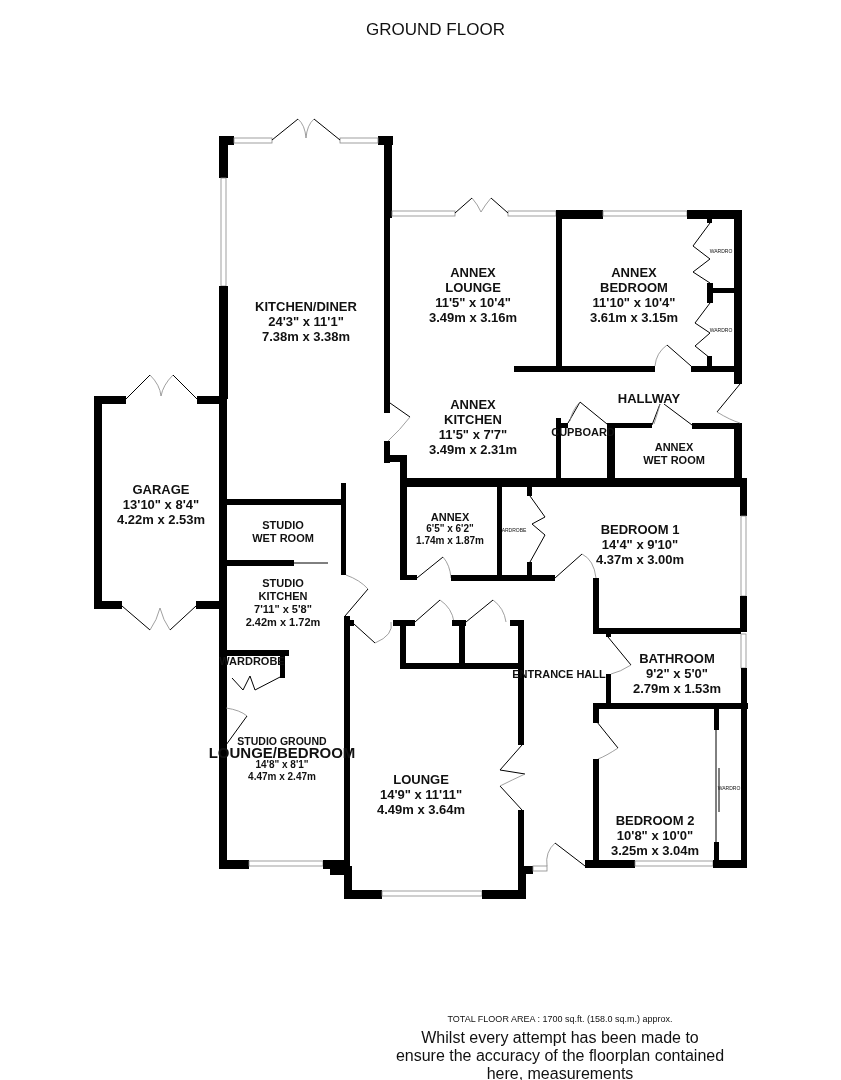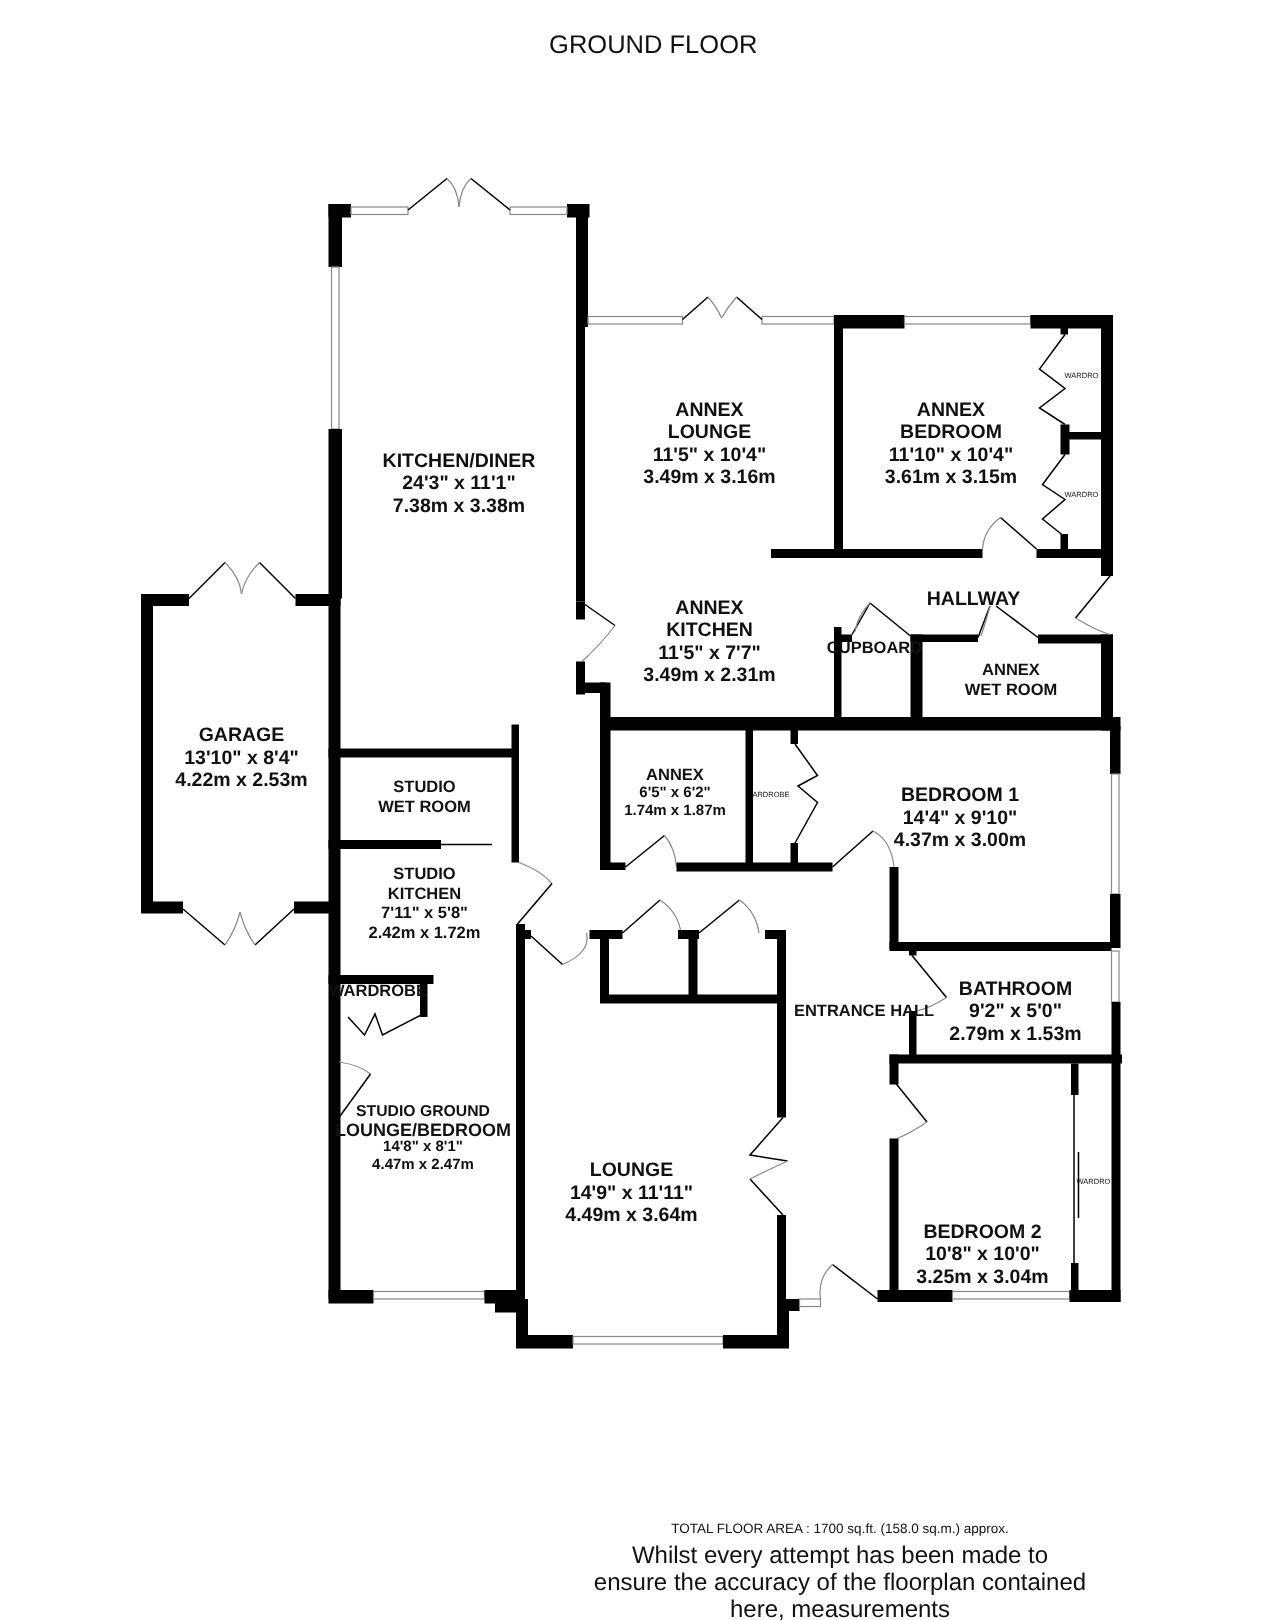--- a/index.html
+++ b/index.html
@@ -271,26 +271,26 @@
   <span>14'4"  x 9'10"</span>
   <span>4.37m  x 3.00m</span>
 </div>
 
 <div class="lbl sm" style="left:252px; top:655px;">
   <span>WARDROBE</span>
 </div>
 
 <div class="lbl xs" style="left:282px; top:735px;">
   <span style="font-size:10.5px;">STUDIO GROUND</span>
-  <span style="font-size:12px;">LOUNGE/BEDROOM</span>
+  <span style="font-size:15px;">LOUNGE/BEDROOM</span>
   <span>14'8"  x 8'1"</span>
   <span>4.47m  x 2.47m</span>
 </div>
 
-<div class="lbl sm" style="left:576px; top:668px;">
+<div class="lbl sm" style="left:559px; top:668px;">
   <span>ENTRANCE HALL</span>
 </div>
 
 <div class="lbl" style="left:677px; top:651px;">
   <span>BATHROOM</span>
   <span>9'2"  x 5'0"</span>
   <span>2.79m  x 1.53m</span>
 </div>
 
 <div class="lbl" style="left:421px; top:772px;">

